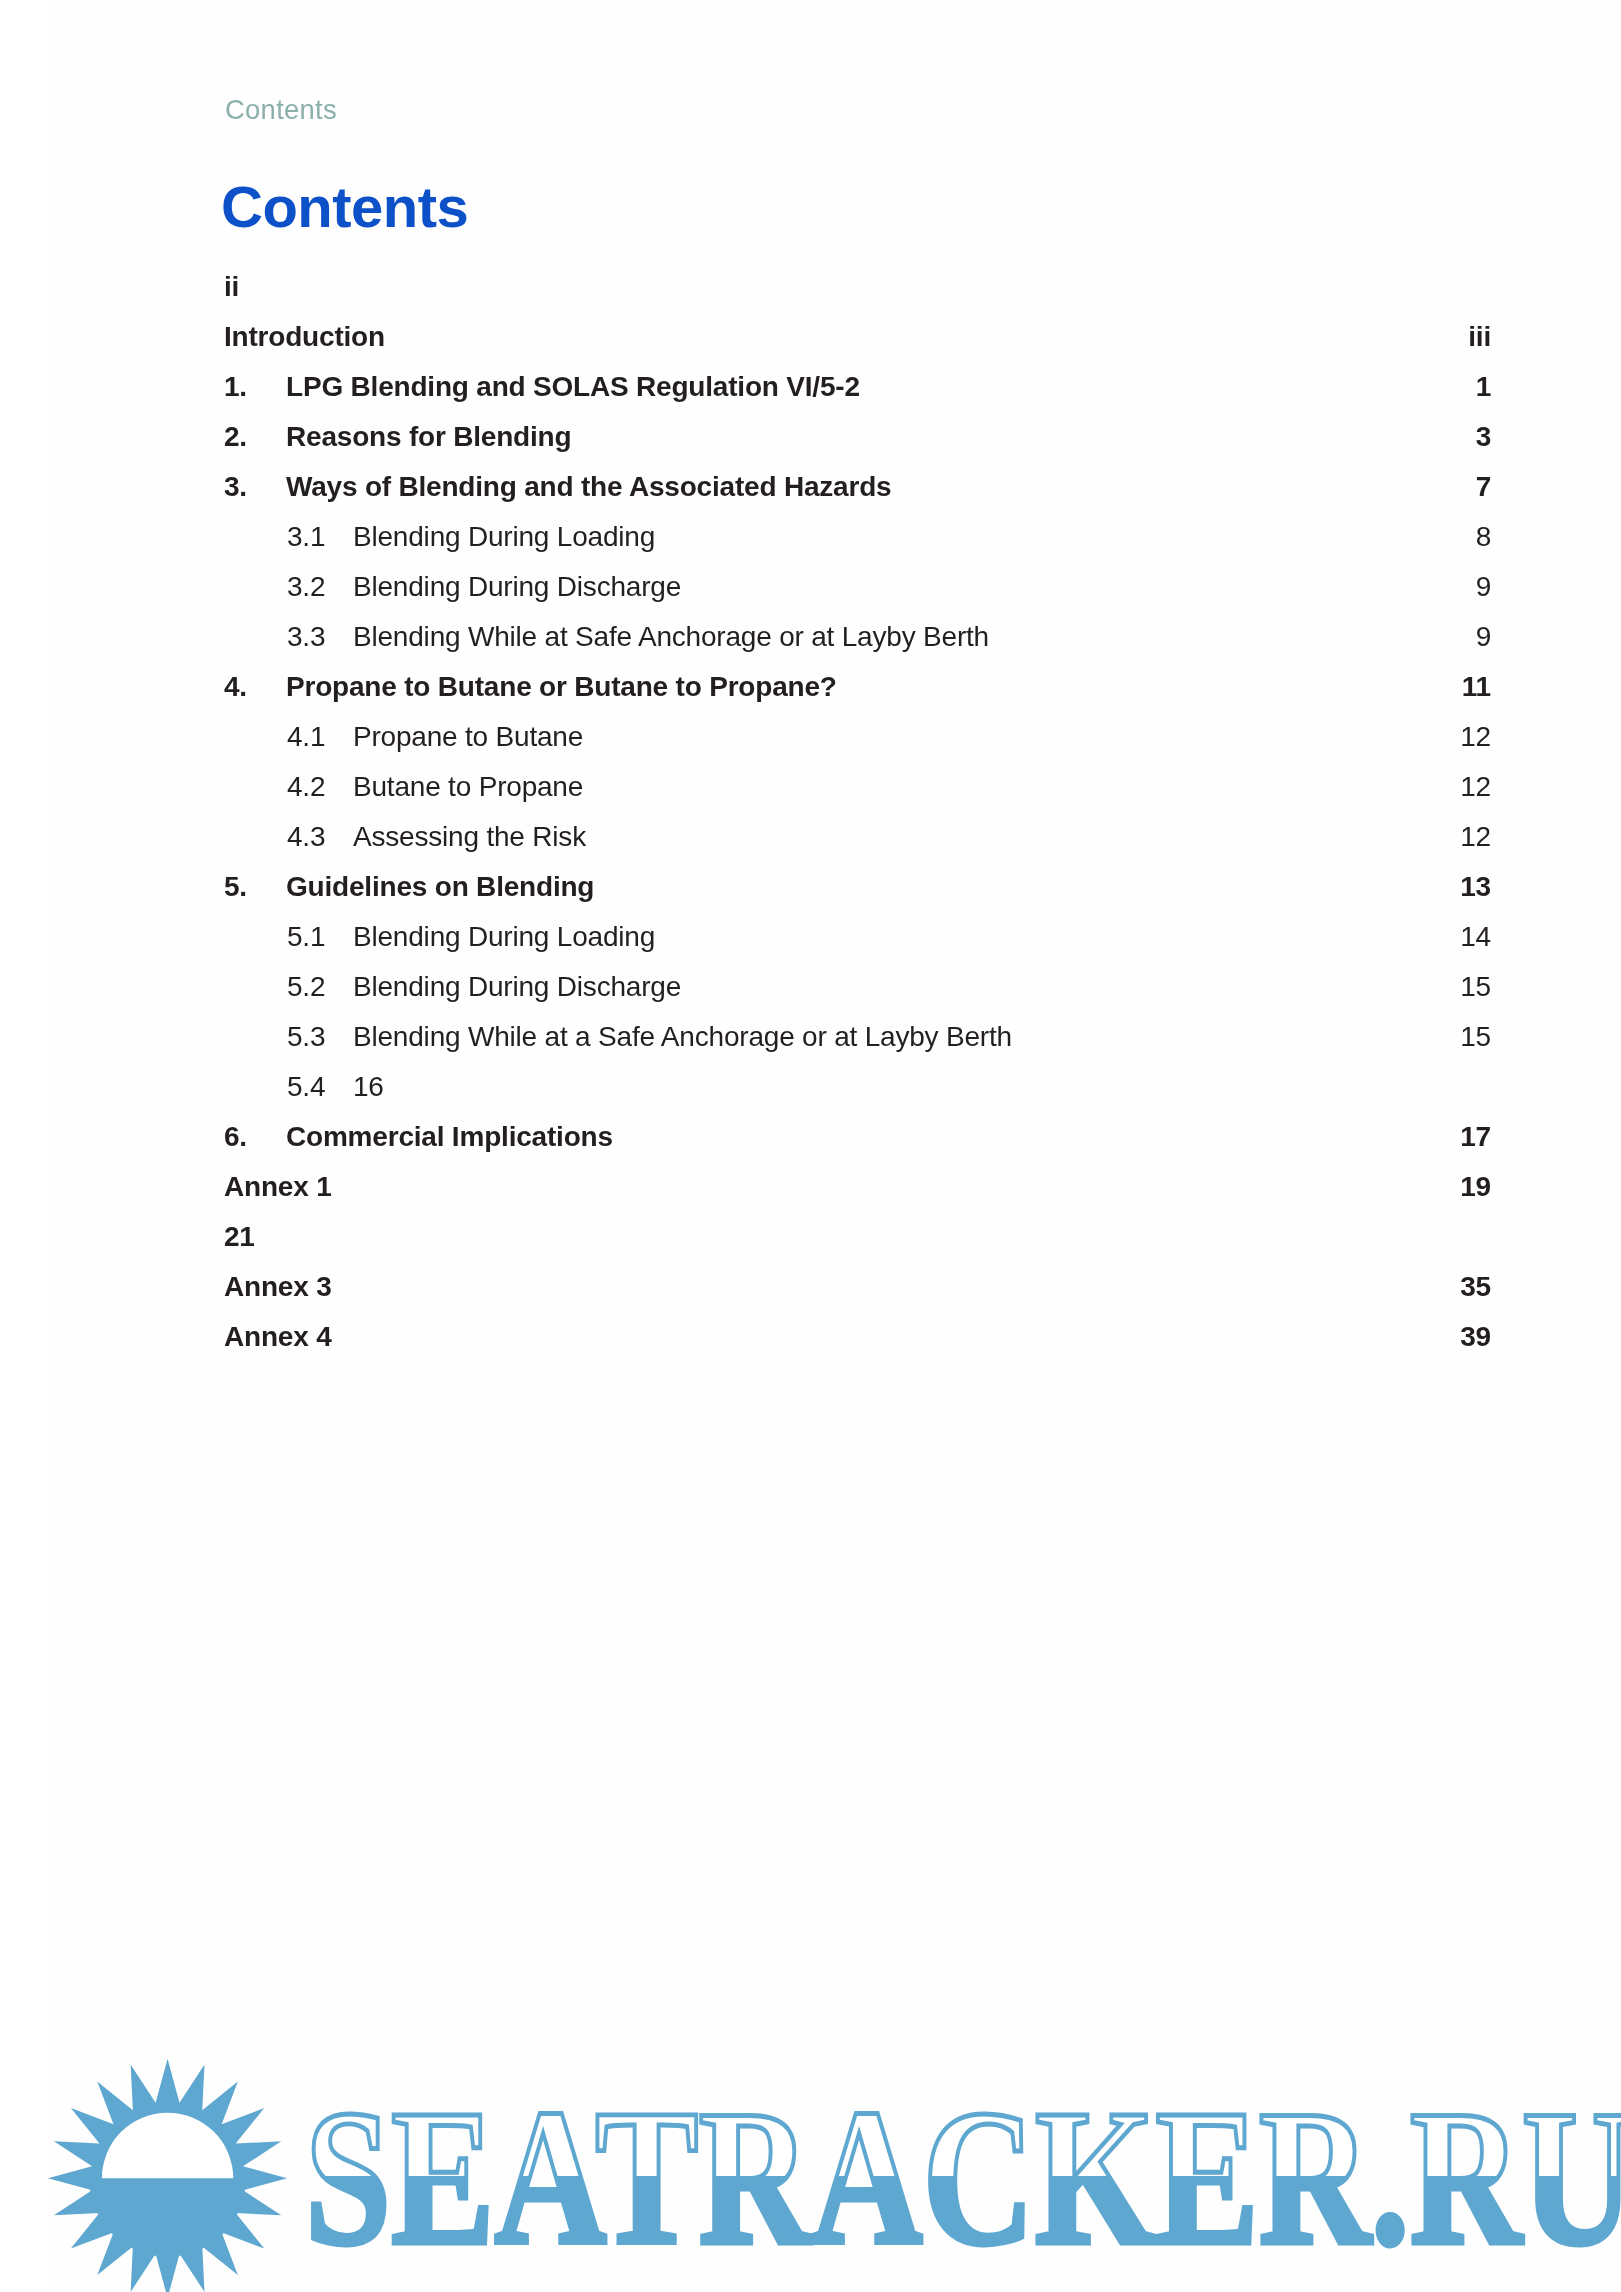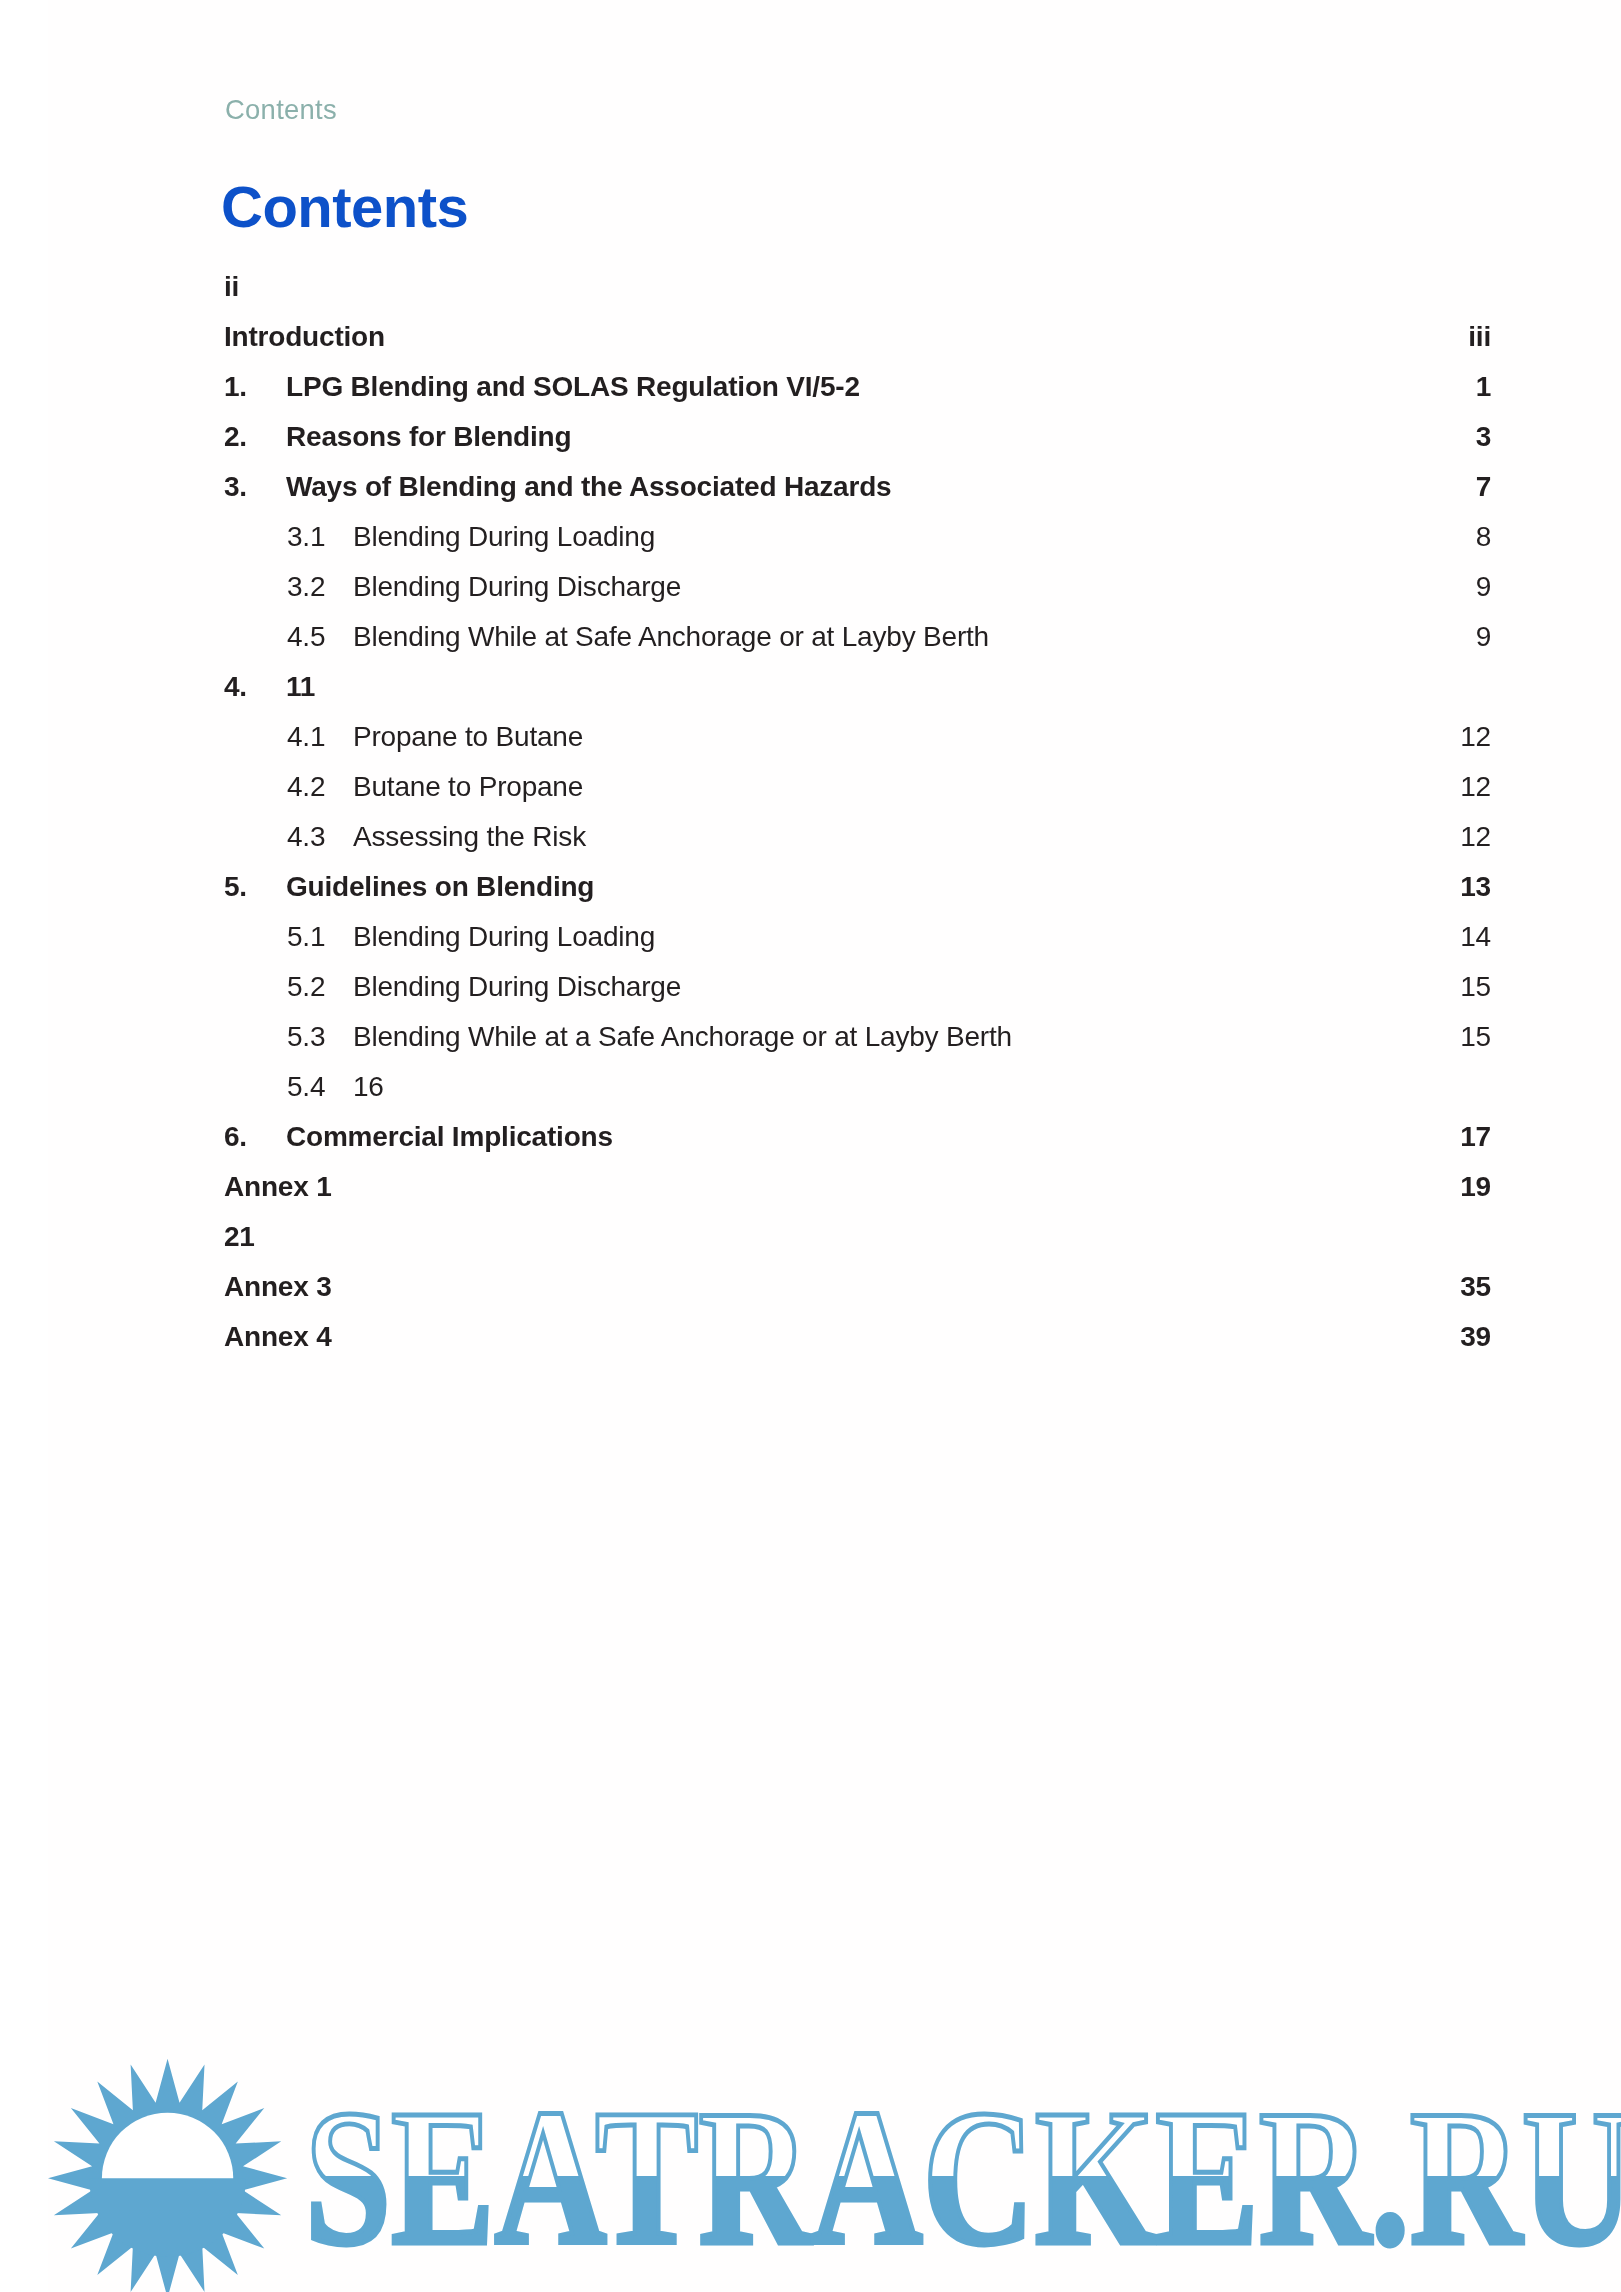--- a/index.html
+++ b/index.html
@@ -83,26 +83,27 @@
       <span class="num">3.1</span>
       <span class="label">Blending During Loading</span>
       <span class="pagenum">8</span>
     </div>
       <div class="row sub">
       <span class="num">3.2</span>
       <span class="label">Blending During Discharge</span>
       <span class="pagenum">9</span>
     </div>
       <div class="row sub">
-      <span class="num">4.5</span>
+      <span class="num">3.3</span>
       <span class="label">Blending While at Safe Anchorage or at Layby Berth</span>
       <span class="pagenum">9</span>
     </div>
       <div class="row bold">
       <span class="num">4.</span>
+      <span class="label">Propane to Butane or Butane to Propane?</span>
       <span class="pagenum">11</span>
     </div>
       <div class="row sub">
       <span class="num">4.1</span>
       <span class="label">Propane to Butane</span>
       <span class="pagenum">12</span>
     </div>
       <div class="row sub">
       <span class="num">4.2</span>
       <span class="label">Butane to Propane</span>

